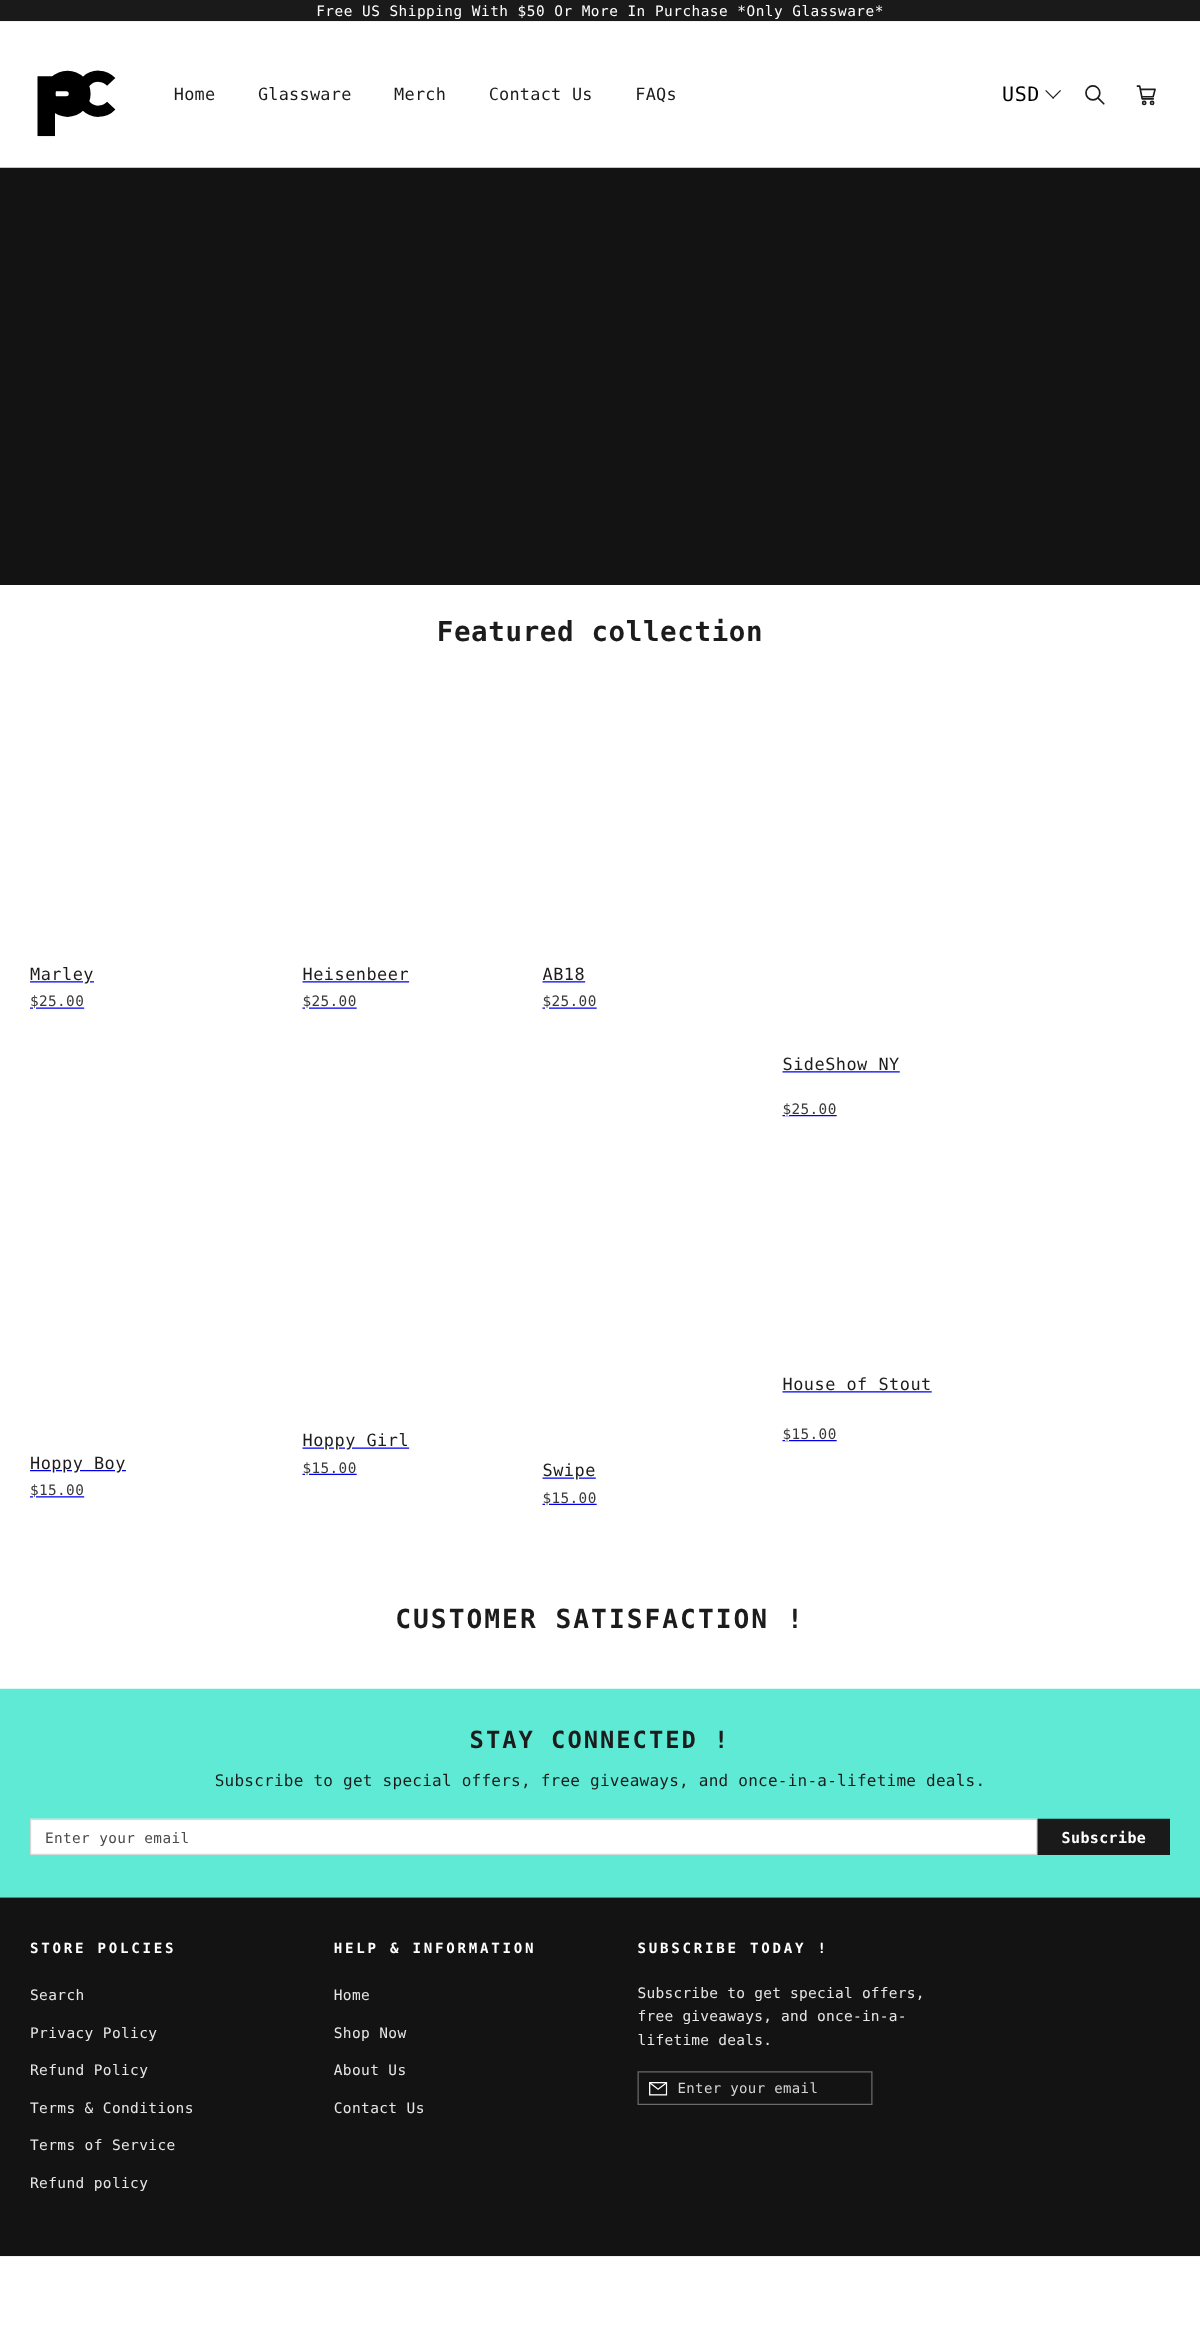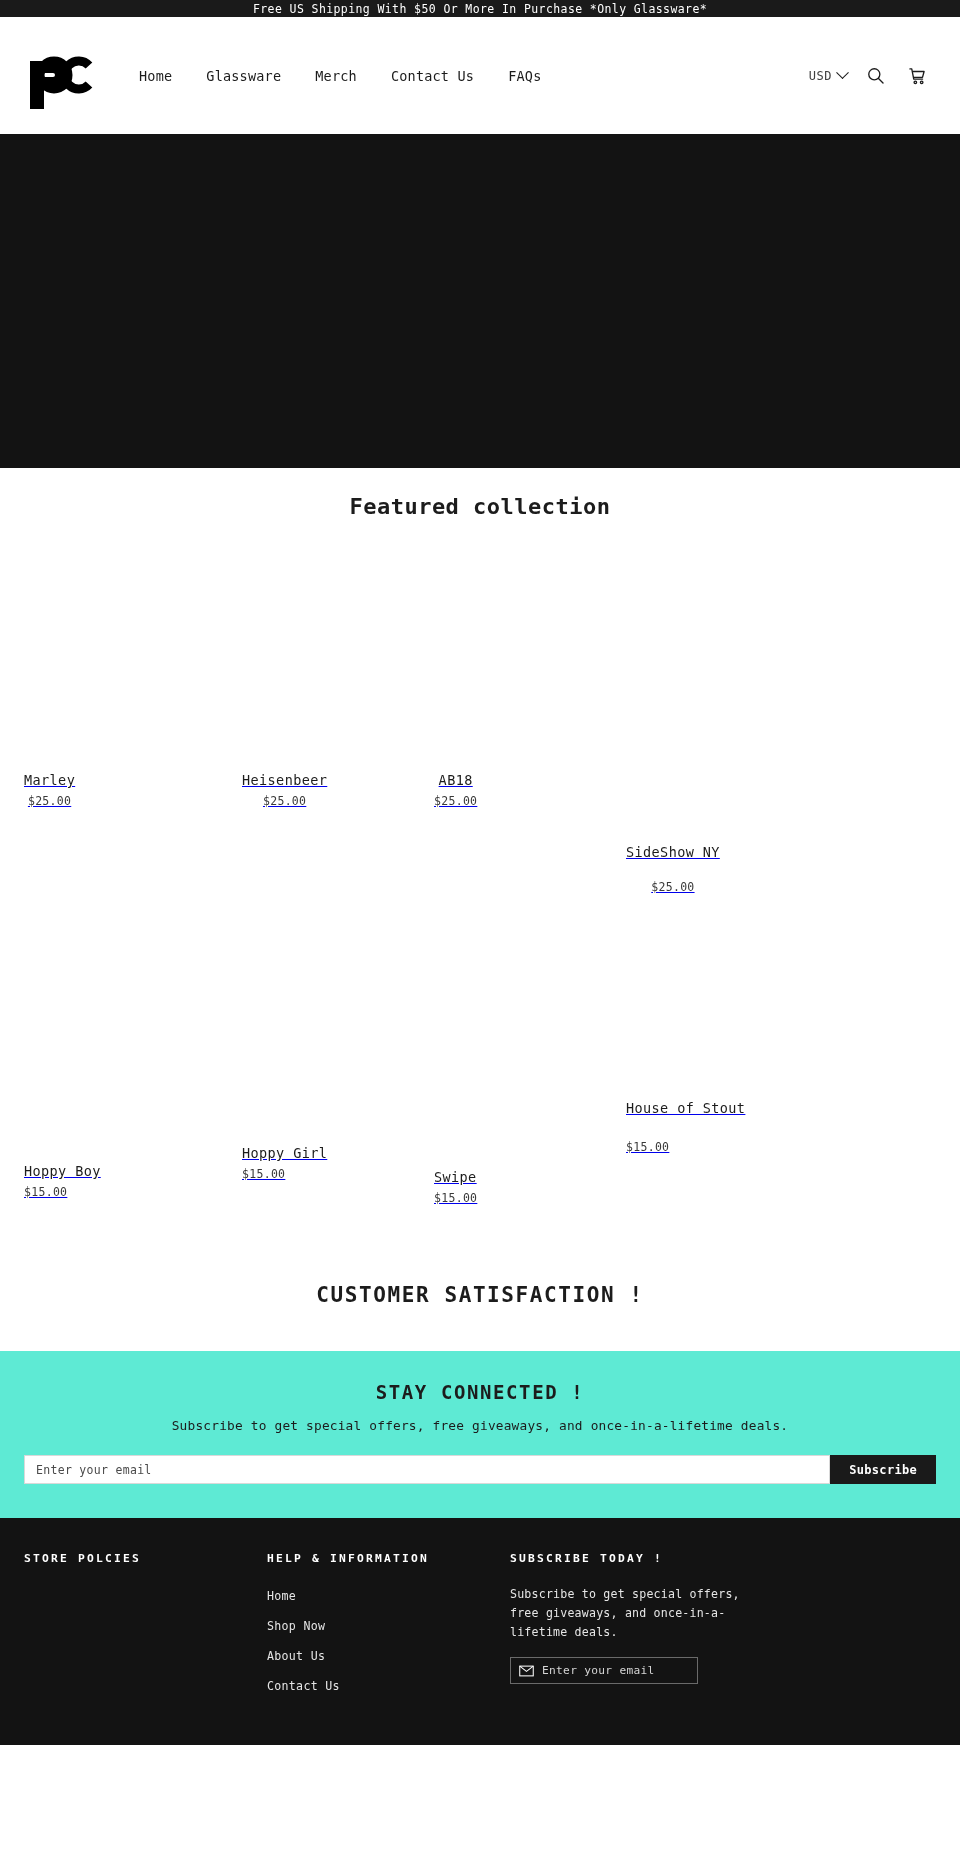--- a/index.html
+++ b/index.html
@@ -60,24 +60,24 @@
   .header-right {
     margin-left: auto;
     display: flex;
     align-items: center;
     gap: 0px;
   }
   .currency {
     display: flex;
     align-items: center;
     gap: 6px;
-    font-size: 12px;
+    font-size: 16px;
     letter-spacing: 0.5px;
     padding: 6px 8px;
-    color: #404040;
+    color: #000000;
   }
   .chev {
     width: 9px; height: 9px;
     border-right: 1.4px solid #1c1c1c;
     border-bottom: 1.4px solid #1c1c1c;
     transform: rotate(45deg) translate(-2px,-2px);
   }
   .iconbtn {
     padding: 6px 11px;
     display: flex;
@@ -125,21 +125,21 @@
   .pprice {
     font-size: 11.5px;
     letter-spacing: 0.3px;
     color: #3a3a3a;
     margin-top: 4px;
     line-height: 1.3;
   }
 
   
   .row1 { height: 300px; position: relative; }
-  .row1 .pcard { position: absolute; align-items: center; }
+  .row1 .pcard { position: absolute; }
   .row1 .c0 { left: 0px;   top: 243px; }
   .row1 .c1 { left: 218px; top: 243px; }
   .row1 .c2 { left: 410px; top: 243px; }
   .row1 .c3 { left: 602px; top: 301px; gap: 14px; }
 
   .row2 { height: 430px; position: relative; margin-top: 8px; }
   .row2 .pcard { position: absolute; }
   .row2 .r0 { left: 0px;   top: 326px; }
   .row2 .r1 { left: 218px; top: 308px; }
   .row2 .r2 { left: 410px; top: 332px; }
@@ -375,20 +375,28 @@
     <input class="nl-input" type="email" placeholder="Enter your email" style="">
     <button class="nl-btn" type="submit">Subscribe</button>
   </form>
 </section>
 
 <footer class="footer">
   <div class="fcols">
 
     <div>
       <div class="fhead">STORE POLCIES</div>
+      <ul class="flist">
+        <li><a href="#">Search</a></li>
+        <li><a href="#">Privacy Policy</a></li>
+        <li><a href="#">Refund Policy</a></li>
+        <li><a href="#">Terms &amp; Conditions</a></li>
+        <li><a href="#">Terms of Service</a></li>
+        <li><a href="#">Refund policy</a></li>
+      </ul>
     </div>
 
     <div>
       <div class="fhead">HELP &amp; INFORMATION</div>
       <ul class="flist">
         <li><a href="#">Home</a></li>
         <li><a href="#">Shop Now</a></li>
         <li><a href="#">About Us</a></li>
         <li><a href="#">Contact Us</a></li>
       </ul>

